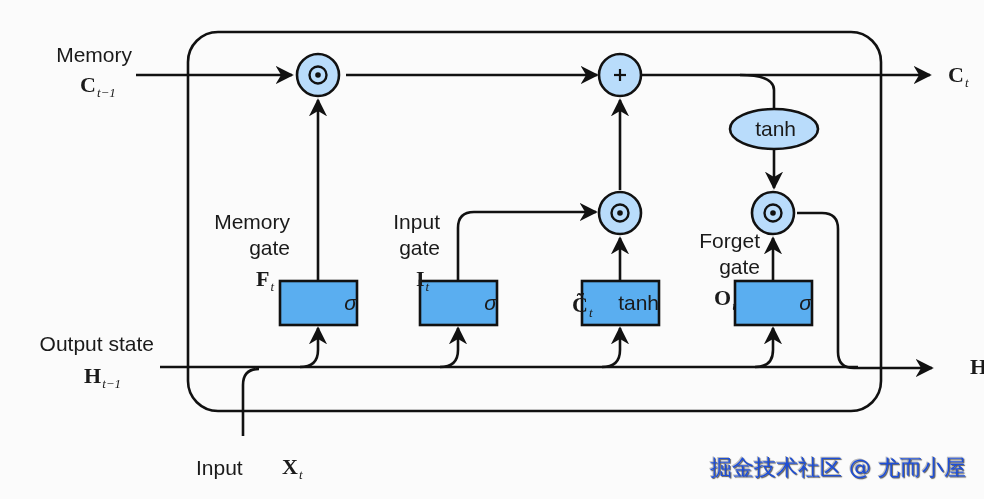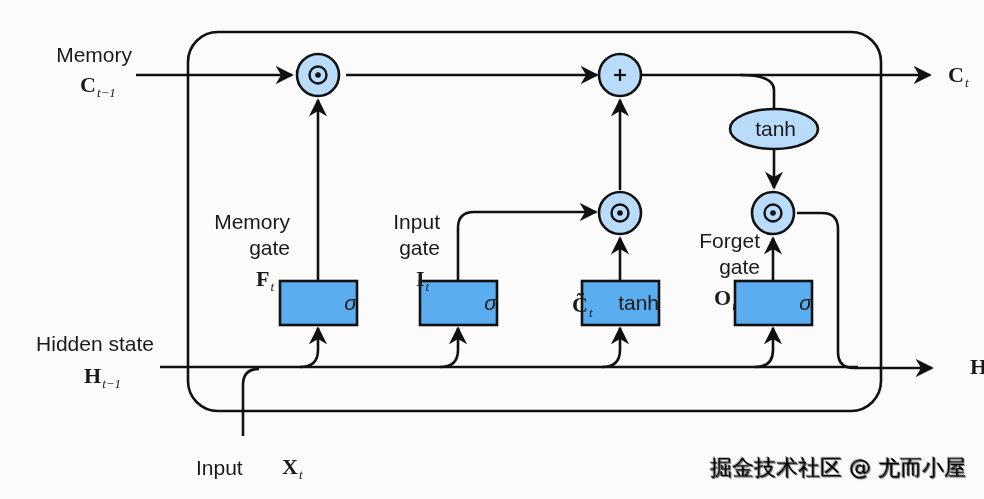--- a/index.html
+++ b/index.html
@@ -1,21 +1,21 @@
 <!DOCTYPE html>
 <html><head>
 <meta charset="utf-8">
 <style>
   html, body { margin: 0; padding: 0; background: #fbfbfb; }
   #stage { position: relative; width: 984px; height: 499px; overflow: hidden; background: #fbfbfb; font-family: "Liberation Sans", sans-serif; }
   svg { position: absolute; left: 0; top: 0; }
   .lbl { position: absolute; font-family: "Liberation Sans", sans-serif; font-size: 21px; color: #1a1a1a; text-align: right; line-height: 26px; }
   .math { position: absolute; font-family: "Liberation Serif", serif; font-weight: bold; font-size: 22px; color: #1a1a1a; margin-left: 20px; }
   .math sub { font-weight: normal; font-style: italic; font-size: 13px; vertical-align: -5px; margin-left: 1px; }
-  .watermark { position: absolute; right: 18px; bottom: 16px; font-family: "DejaVu Sans", sans-serif; font-size: 22px; color: #000000; text-shadow: 1px 1px 1px #555, -1px -1px 0 #bbb; }
+  .watermark { position: absolute; right: 18px; bottom: 16px; font-family: "DejaVu Sans", sans-serif; font-size: 22px; color: #1d4ed8; text-shadow: 1px 1px 1px #555, -1px -1px 0 #bbb; }
 </style>
 </head>
 <body>
 
 <div id="stage">
   <svg width="984" height="499" viewBox="0 0 984 499">
     <defs>
       <marker id="arr" viewBox="0 0 10 10" refX="9" refY="5" markerWidth="7" markerHeight="7" orient="auto-start-reverse">
         <path d="M0,0 L10,5 L0,10 L3,5 z" fill="#111"></path>
       </marker>
@@ -86,21 +86,21 @@
 
   <div class="lbl" style="left:752px;top:116px;width:44px;">tanh</div>
   <div class="lbl" style="left:280px;top:290px;width:77px;font-style:italic;">σ</div>
   <div class="lbl" style="left:420px;top:290px;width:77px;font-style:italic;">σ</div>
   <div class="lbl" style="left:582px;top:290px;width:77px;">tanh</div>
   <div class="lbl" style="left:735px;top:290px;width:77px;font-style:italic;">σ</div>
 
   <div class="lbl" style="left:28px;top:42px;width:104px;">Memory</div>
   <div class="math" style="left:60px;top:72px;"><span>C</span><sub>t−1</sub></div>
 
-  <div class="lbl" style="left:8px;top:331px;width:146px;">Hidden state</div>
+  <div class="lbl" style="left:8px;top:331px;width:146px;">Output state</div>
   <div class="math" style="left:64px;top:363px;"><span>H</span><sub>t−1</sub></div>
 
   <div class="lbl" style="left:196px;top:455px;width:60px;text-align:left;">Input</div>
   <div class="math" style="left:262px;top:454px;"><span>X</span><sub>t</sub></div>
 
   <div class="math" style="left:928px;top:62px;text-align:center;"><span>C</span><sub>t</sub></div>
   <div class="math" style="left:950px;top:354px;"><span>H</span><sub>t</sub></div>
 
   <div class="lbl" style="left:206px;top:209px;width:84px;"><span>Memory</span><br><span>gate</span></div>
   <div class="math" style="left:236px;top:266px;"><span>F</span><sub>t</sub></div>

